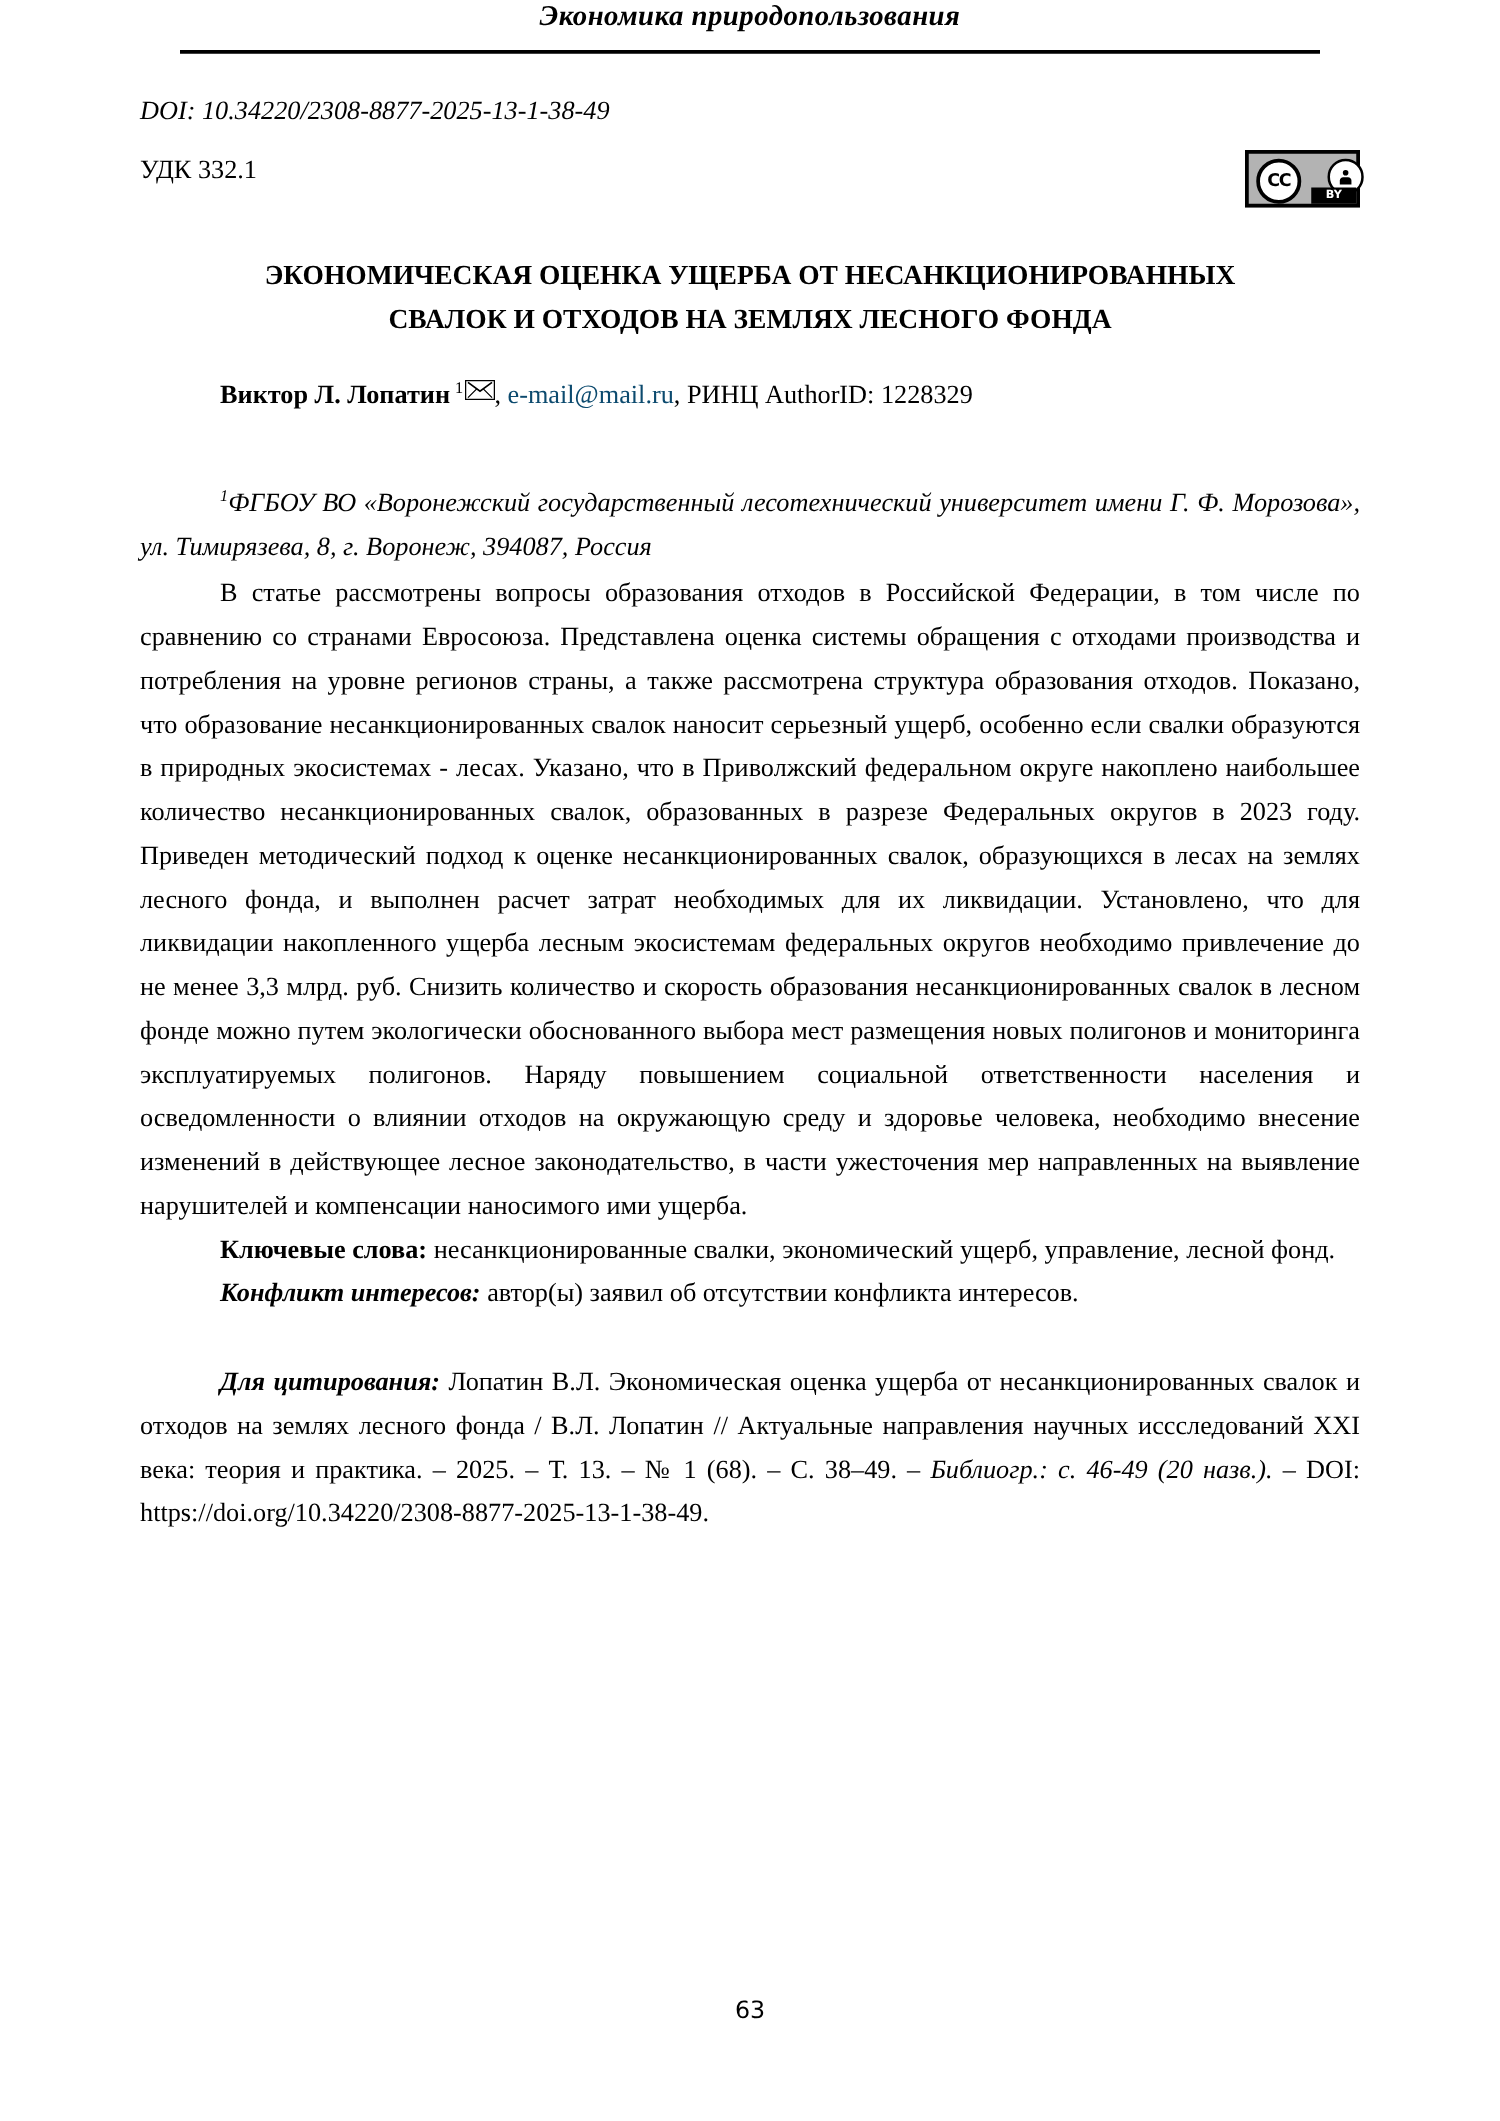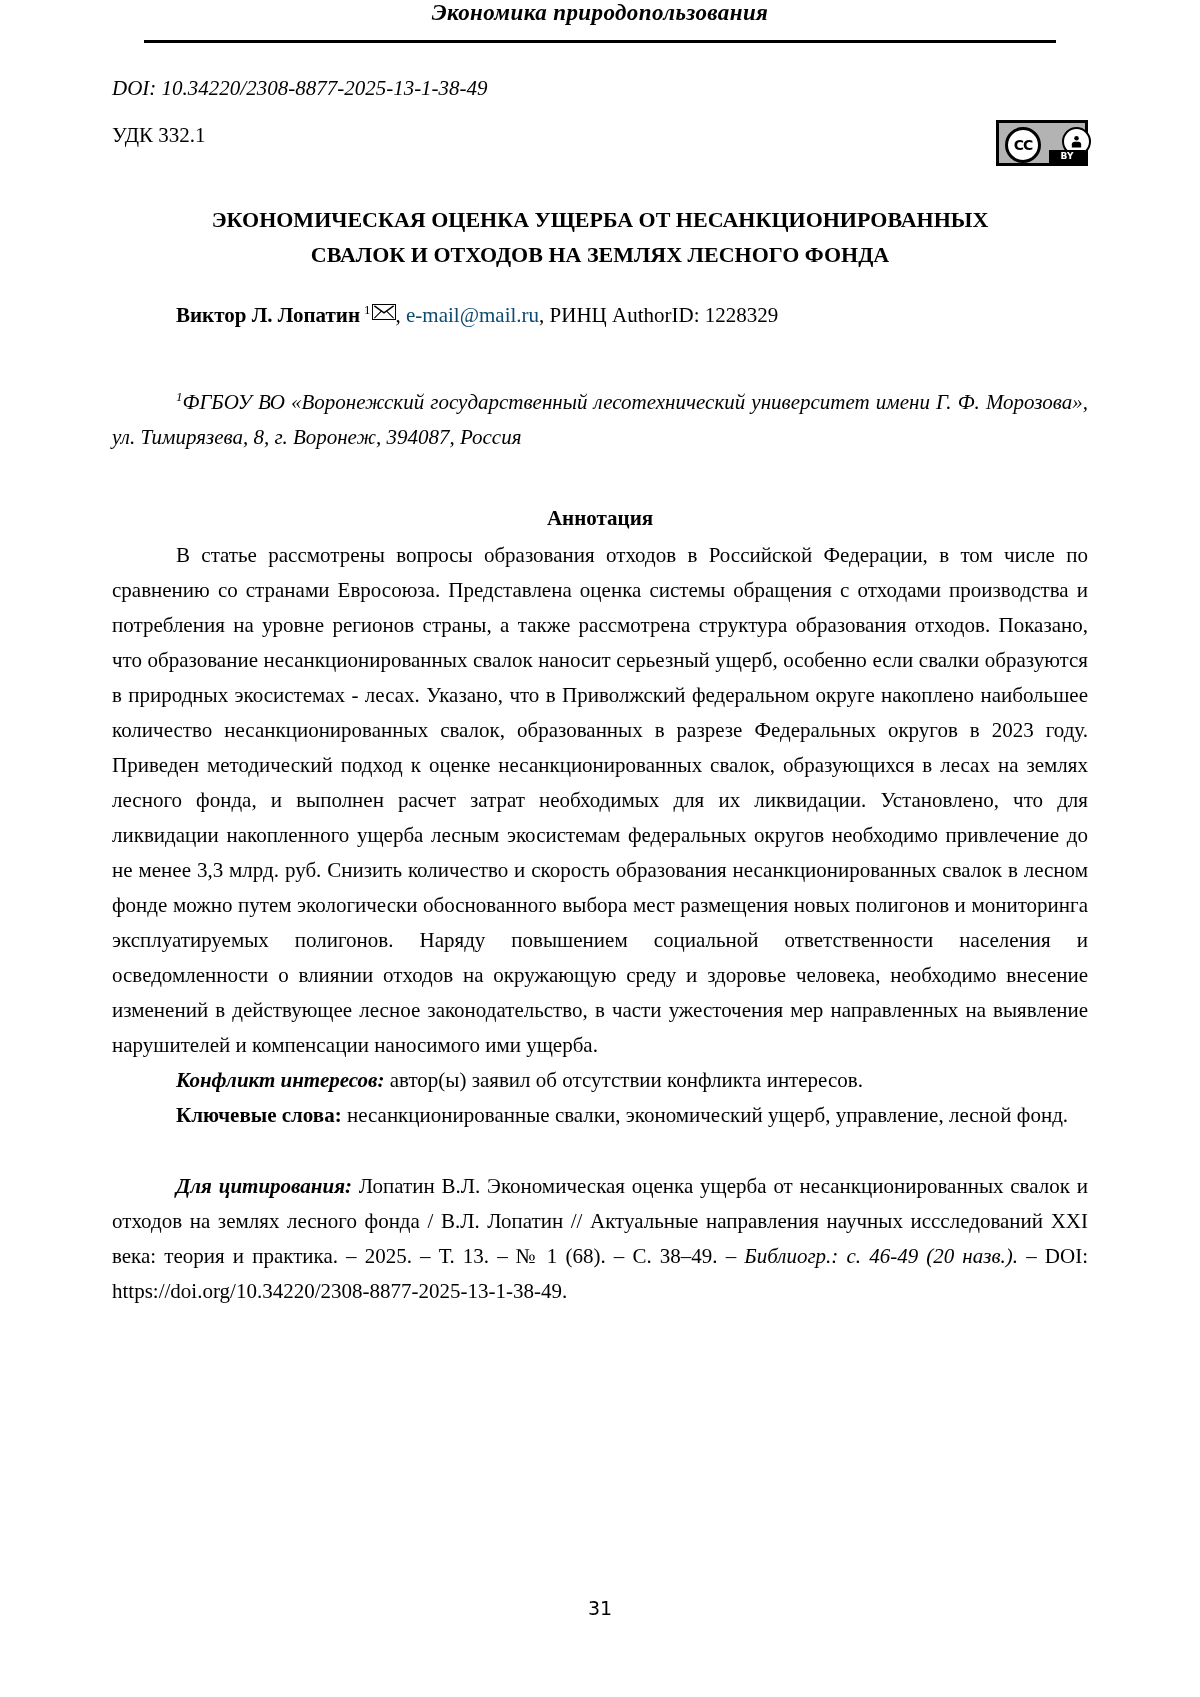--- a/index.html
+++ b/index.html
@@ -94,25 +94,24 @@
     <span>СВАЛОК И ОТХОДОВ НА ЗЕМЛЯХ ЛЕСНОГО ФОНДА</span>
   </div>
 
   <div class="author-line"><span class="author-name">Виктор Л. Лопатин</span><sup>1</sup><span class="env-box"><svg viewBox="0 0 24 16" xmlns="http://www.w3.org/2000/svg">
           <path d="M1 1 L12 9 L23 1" fill="none" stroke="#000" stroke-width="1.6"></path>
           <path d="M1 15 L9 7 M23 15 L15 7" fill="none" stroke="#000" stroke-width="1.2"></path>
         </svg></span><span>, </span><a class="email">e-mail@mail.ru</a><span>, РИНЦ AuthorID: 1228329</span></div>
 
   <div class="affiliation"><sup>1</sup><span>ФГБОУ ВО «Воронежский государственный лесотехнический университет имени Г. Ф. Морозова», ул. Тимирязева, 8, г. Воронеж, 394087, Россия</span></div>
 
-  <div class="abstract-heading">Аннотация</div>
 
   <div class="para abstract-body">В статье рассмотрены вопросы образования отходов в Российской Федерации, в том числе по сравнению со странами Евросоюза. Представлена оценка системы обращения с отходами производства и потребления на уровне регионов страны, а также рассмотрена структура образования отходов. Показано, что образование несанкционированных свалок наносит серьезный ущерб, особенно если свалки образуются в природных экосистемах - лесах. Указано, что в Приволжский федеральном округе накоплено наибольшее количество несанкционированных свалок, образованных в разрезе Федеральных округов в 2023 году. Приведен методический подход к оценке несанкционированных свалок, образующихся в лесах на землях лесного фонда, и выполнен расчет затрат необходимых для их ликвидации. Установлено, что для ликвидации накопленного ущерба лесным экосистемам федеральных округов необходимо привлечение до не менее 3,3 млрд. руб. Снизить количество и скорость образования несанкционированных свалок в лесном фонде можно путем экологически обоснованного выбора мест размещения новых полигонов и мониторинга эксплуатируемых полигонов. Наряду повышением социальной ответственности населения и осведомленности о влиянии отходов на окружающую среду и здоровье человека, необходимо внесение изменений в действующее лесное законодательство, в части ужесточения мер направленных на выявление нарушителей и компенсации наносимого ими ущерба.</div>
 
+  <div class="para"><b>Ключевые слова:</b><span> несанкционированные свалки, экономический ущерб, управление, лесной фонд.</span></div>
+
   <div class="para"><b class="bi">Конфликт интересов:</b><span> автор(ы) заявил об отсутствии конфликта интересов.</span></div>
-
-  <div class="para"><b>Ключевые слова:</b><span> несанкционированные свалки, экономический ущерб, управление, лесной фонд.</span></div>
 
   <div class="para citation"><b class="bi">Для цитирования:</b><span> Лопатин В.Л. Экономическая оценка ущерба от несанкционированных свалок и отходов на землях лесного фонда / В.Л. Лопатин // Актуальные направления научных иссследований XXI века: теория и практика. – 2025. – Т. 13. – № 1 (68). – С. 38–49. – </span><i>Библиогр.: с. 46-49 (20 назв.).</i><span> – DOI: https://doi.org/10.34220/2308-8877-2025-13-1-38-49.</span></div>
 
-  <div class="page-number">31</div>
+  <div class="page-number">63</div>
 
 </div>
 
 </body></html>

